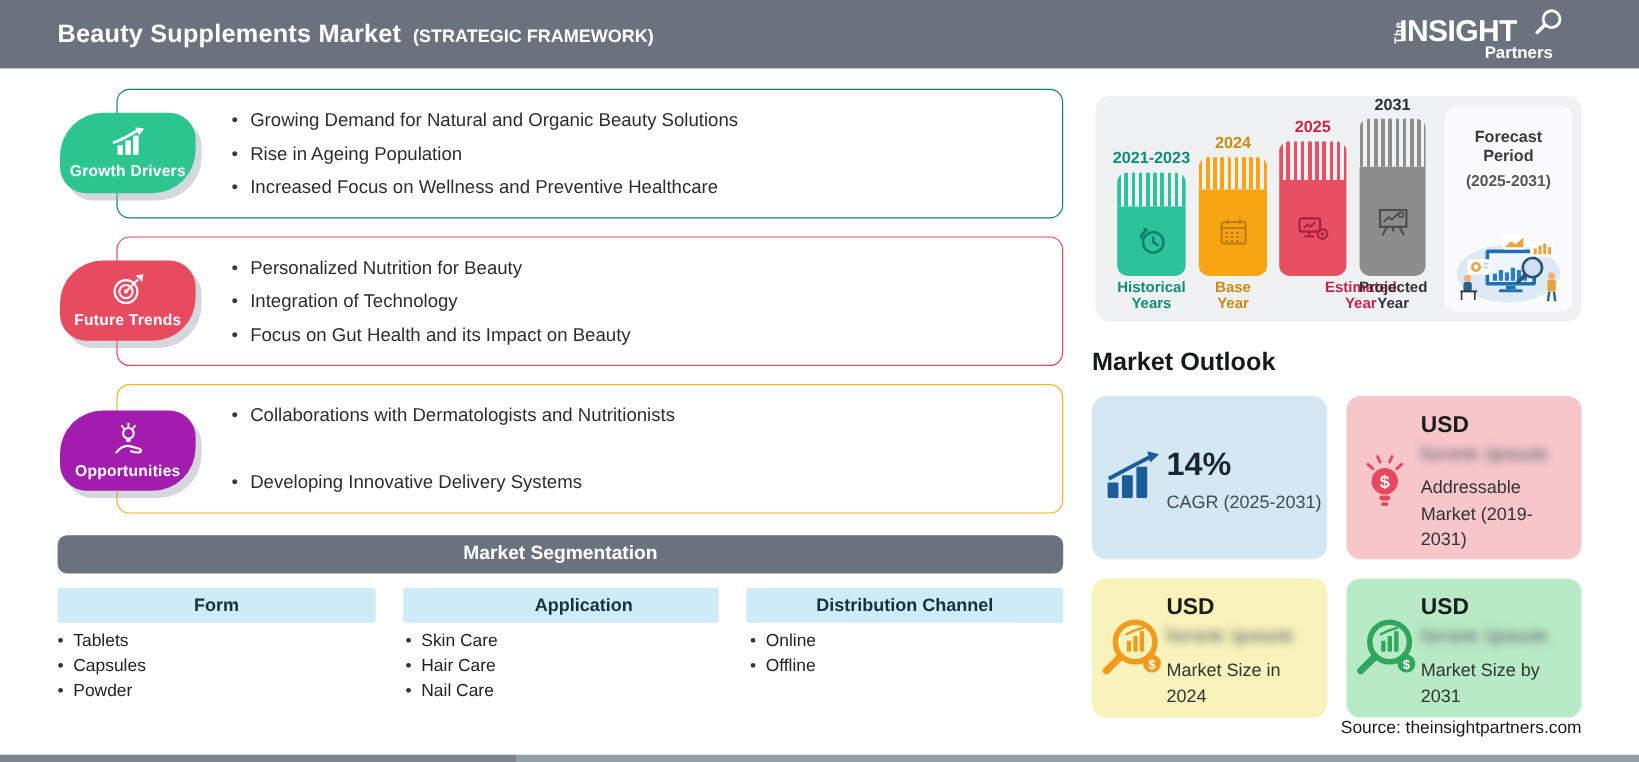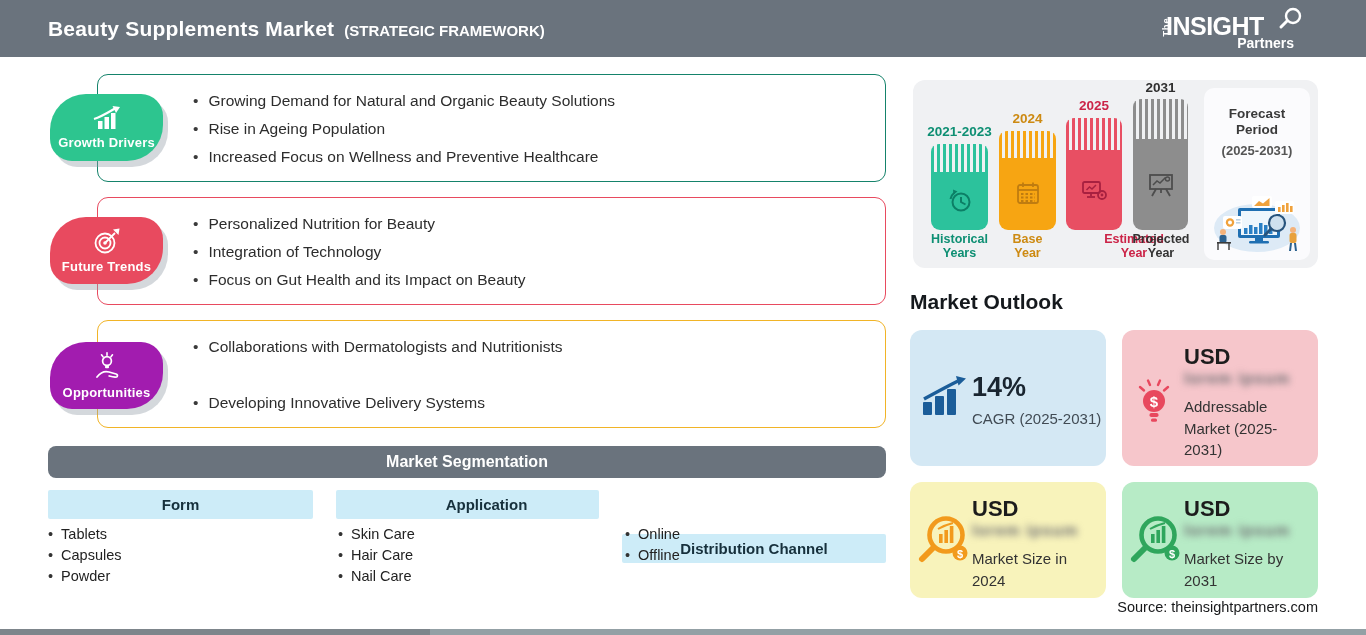--- a/index.html
+++ b/index.html
@@ -33,21 +33,21 @@
   .badge-trends { top:217px; background:#e84a5f; }
   .badge-opps   { top:342px; background:#a21caf; }
 
   
   .seg-title-bar { position:absolute; left:48px; top:446px; width:838px; height:32px; background:#6a737d; border-radius:8px;
                    color:#fff; font-size:16px; font-weight:bold; display:flex; align-items:center; justify-content:center; }
   .col-h { position:absolute; top:490px; height:29px; background:#cdecf8; border-radius:2px; color:#16303c;
            font-size:15px; font-weight:bold; display:flex; align-items:center; justify-content:center; }
   .col-h-form { left:48px; width:265px; }
   .col-h-app  { left:336px; width:263px;padding-left:38px; }
-  .col-h-dist { left:622px; width:264px;margin-top:44px; }
+  .col-h-dist { left:622px; width:264px; }
   .col-list { position:absolute; top:524px; list-style:none; }
   .col-list li { font-size:14.5px; color:#222; line-height:21px; }
   .col-list li::before { content:"•"; margin-right:8px; color:#333; }
   .list-form { left:48px; } .list-app { left:338px; } .list-dist { left:625px; }
 
   
   .timeline { position:absolute; left:913px; top:80px; width:405px; height:188px; background:#f0f1f3; border-radius:12px; }
   .bar { position:absolute; display:flex; flex-direction:column; }
   .bar-stripes { border-radius:8px 8px 0 0; }
   .bar-solid { flex:1; border-radius:0 0 9px 9px; display:flex; align-items:center; justify-content:center; }
@@ -83,21 +83,21 @@
   
   .outlook-title { position:absolute; left:910px; top:290px; font-size:21px; font-weight:bold; color:#15191d; }
   .card { position:absolute; border-radius:12px; }
   .card-cagr  { left:910px;  top:330px; width:196px; height:136px; background:#d4e8f4; }
   .card-pink  { left:1122px; top:330px; width:196px; height:136px; background:#f6c6cb; }
   .card-yellow{ left:910px;  top:482px; width:196px; height:116px; background:#f8f3bb; }
   .card-green { left:1122px; top:482px; width:196px; height:116px; background:#b7ebc6; }
   .card-icon { position:absolute; }
   .cagr-value { position:absolute; left:62px; top:42px; font-size:27px; font-weight:bold; color:#192530; }
   .cagr-label { position:absolute; left:62px; top:80px; font-size:15px; color:#414b54; }
-  .usd { position:absolute; left:62px; top:14px; font-size:22px; font-weight:bold; color:#1c1c1c; }
+  .usd { position:absolute; left:62px; top:14px; font-size:19px; font-weight:bold; color:#1c1c1c; }
   .redacted { position:absolute; left:62px; top:40px; font-size:16px; font-weight:bold; color:#6f6f73; filter:blur(3.6px); letter-spacing:1px; white-space:nowrap; }
   .card-label { position:absolute; left:62px; top:66px; width:122px; font-size:15px; color:#333; line-height:21.5px; }
 
   .source { position:absolute; right:48px; top:599px; font-size:14.5px; color:#17181a; }
 
   
   .bottom-bar { position:absolute; bottom:0; left:0; width:1366px; height:6px; background:#93a0a5; }
   .bottom-bar-left { position:absolute; bottom:0; left:0; width:430px; height:6px; background:#7d858b; }
 </style>
 </head>
@@ -339,21 +339,21 @@
         <line x1="26" y1="2.5" x2="24" y2="7"></line>
         <line x1="34" y1="9" x2="30" y2="12.5"></line>
       </g>
       <circle cx="20" cy="23" r="11" fill="#e8485e"></circle>
       <text x="20" y="28.5" text-anchor="middle" font-size="15" font-weight="bold" fill="#fff">$</text>
       <rect x="15.5" y="35" width="9" height="4" rx="1.8" fill="#e8485e"></rect>
       <rect x="17" y="40.5" width="6" height="3.2" rx="1.5" fill="#e8485e"></rect>
     </svg>
     <div class="usd">USD</div>
     <div class="redacted">lorem ipsum</div>
-    <div class="card-label">Addressable Market (2025-2031)</div>
+    <div class="card-label">Addressable Market (2019-2031)</div>
   </div>
 
   <div class="card card-yellow">
     <svg class="card-icon" style="left:6px; top:30px;" width="58" height="56" viewBox="0 0 58 56">
       <circle cx="30" cy="23" r="16.5" fill="none" stroke="#f29a1c" stroke-width="4.6"></circle>
       <g fill="#f29a1c">
         <rect x="23" y="22" width="3.6" height="9"></rect>
         <rect x="28.4" y="18" width="3.6" height="13"></rect>
         <rect x="33.8" y="14" width="3.6" height="17"></rect>
       </g>

